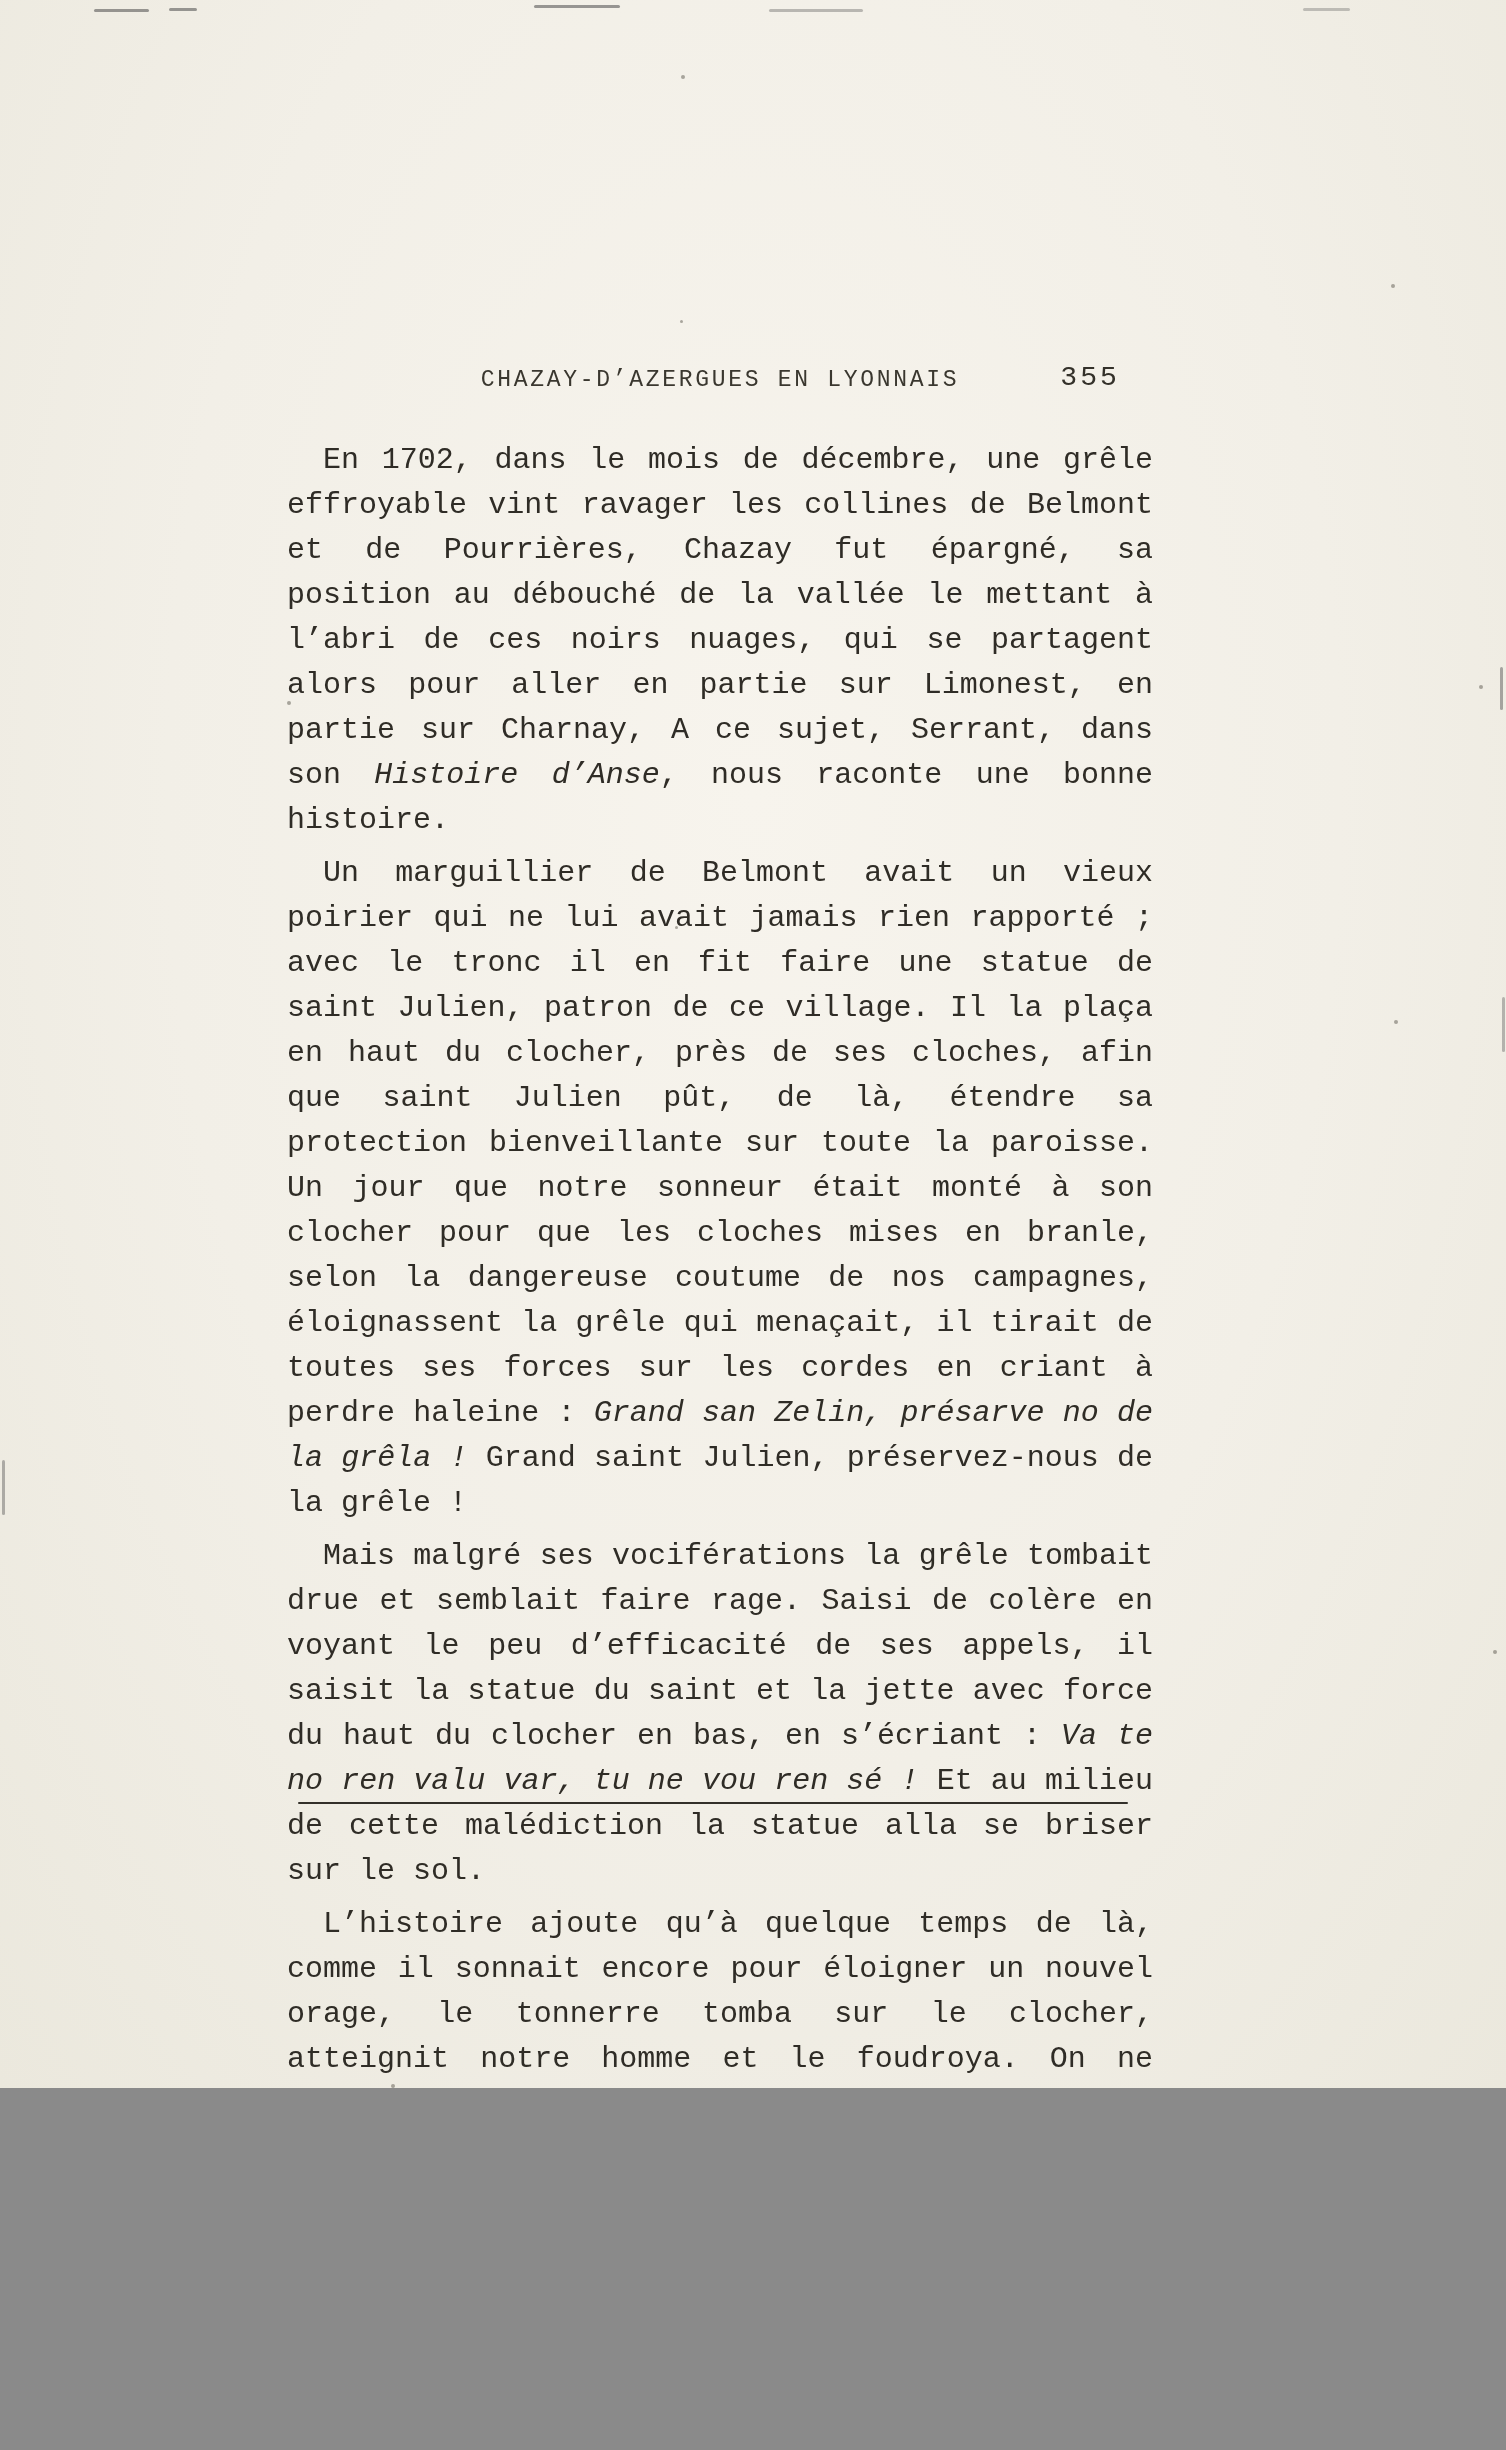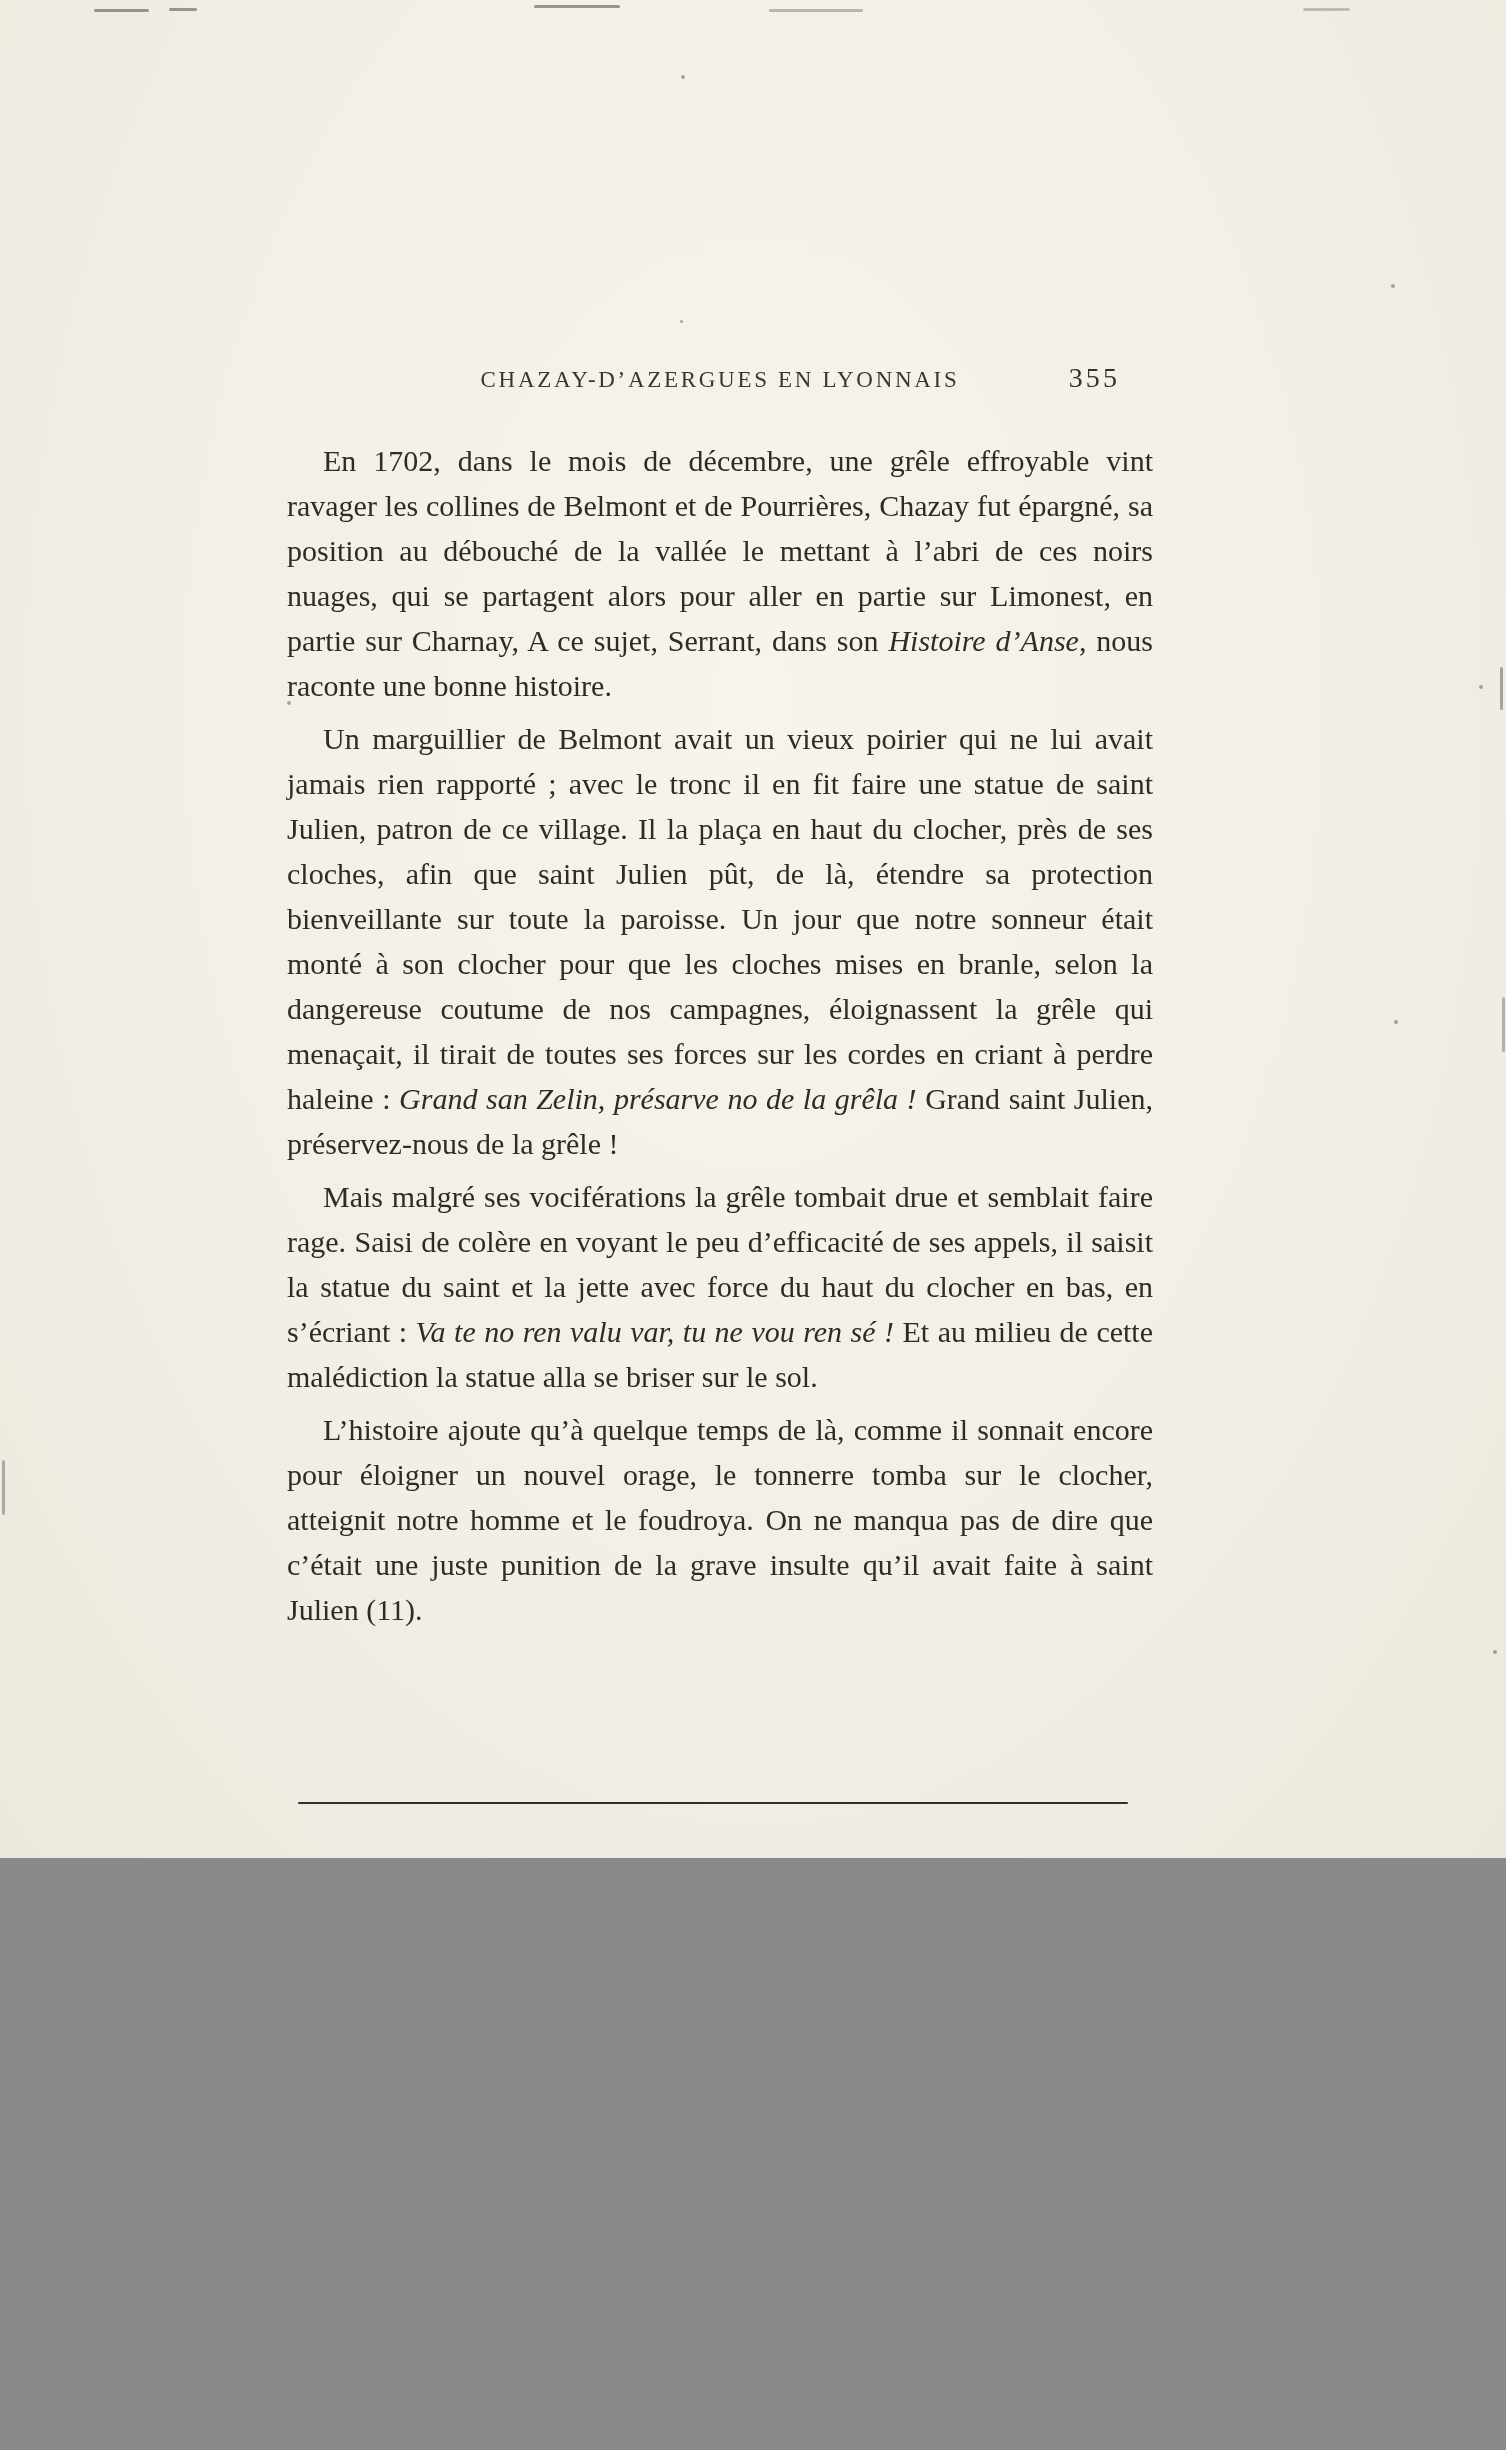--- a/index.html
+++ b/index.html
@@ -4,25 +4,25 @@
 <title>Scanned book page</title>
 <style>
   html, body {
     margin: 0;
     padding: 0;
     background: #8a8a8a;
   }
   .page {
     position: relative;
     width: 1507px;
-    height: 1858px;
+    height: 2088px;
     margin: 0 auto;
     background: radial-gradient(ellipse at 50% 38%, #f7f4ed 0%, #f2efe7 55%, #ebe8dd 100%);
     overflow: hidden;
-    font-family: Liberation Serif, serif;
+    font-family: Liberation Mono, monospace;
     color: #2f2c26;
   }
 
   
   .page-header {
     position: absolute;
     top: 367px;
     left: 279px;
     width: 882px;
     text-align: center;

